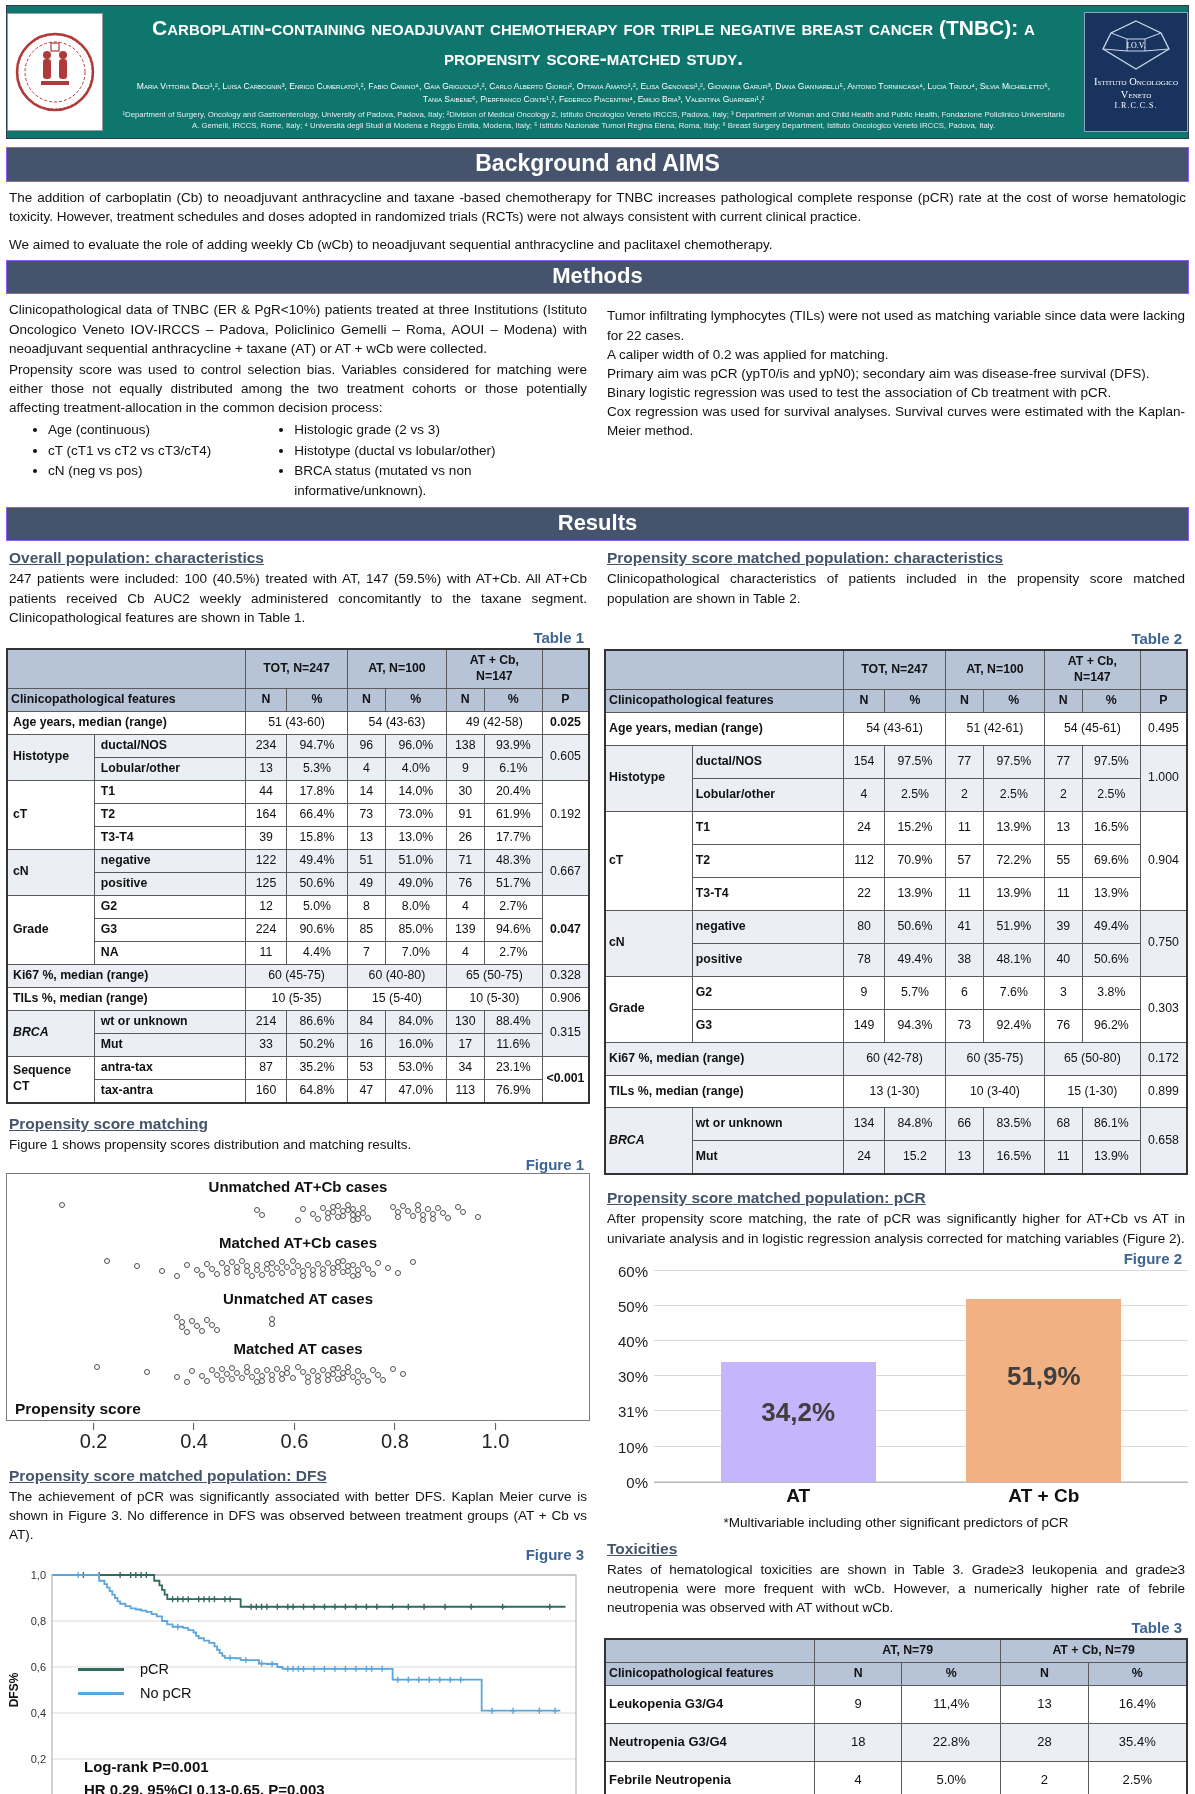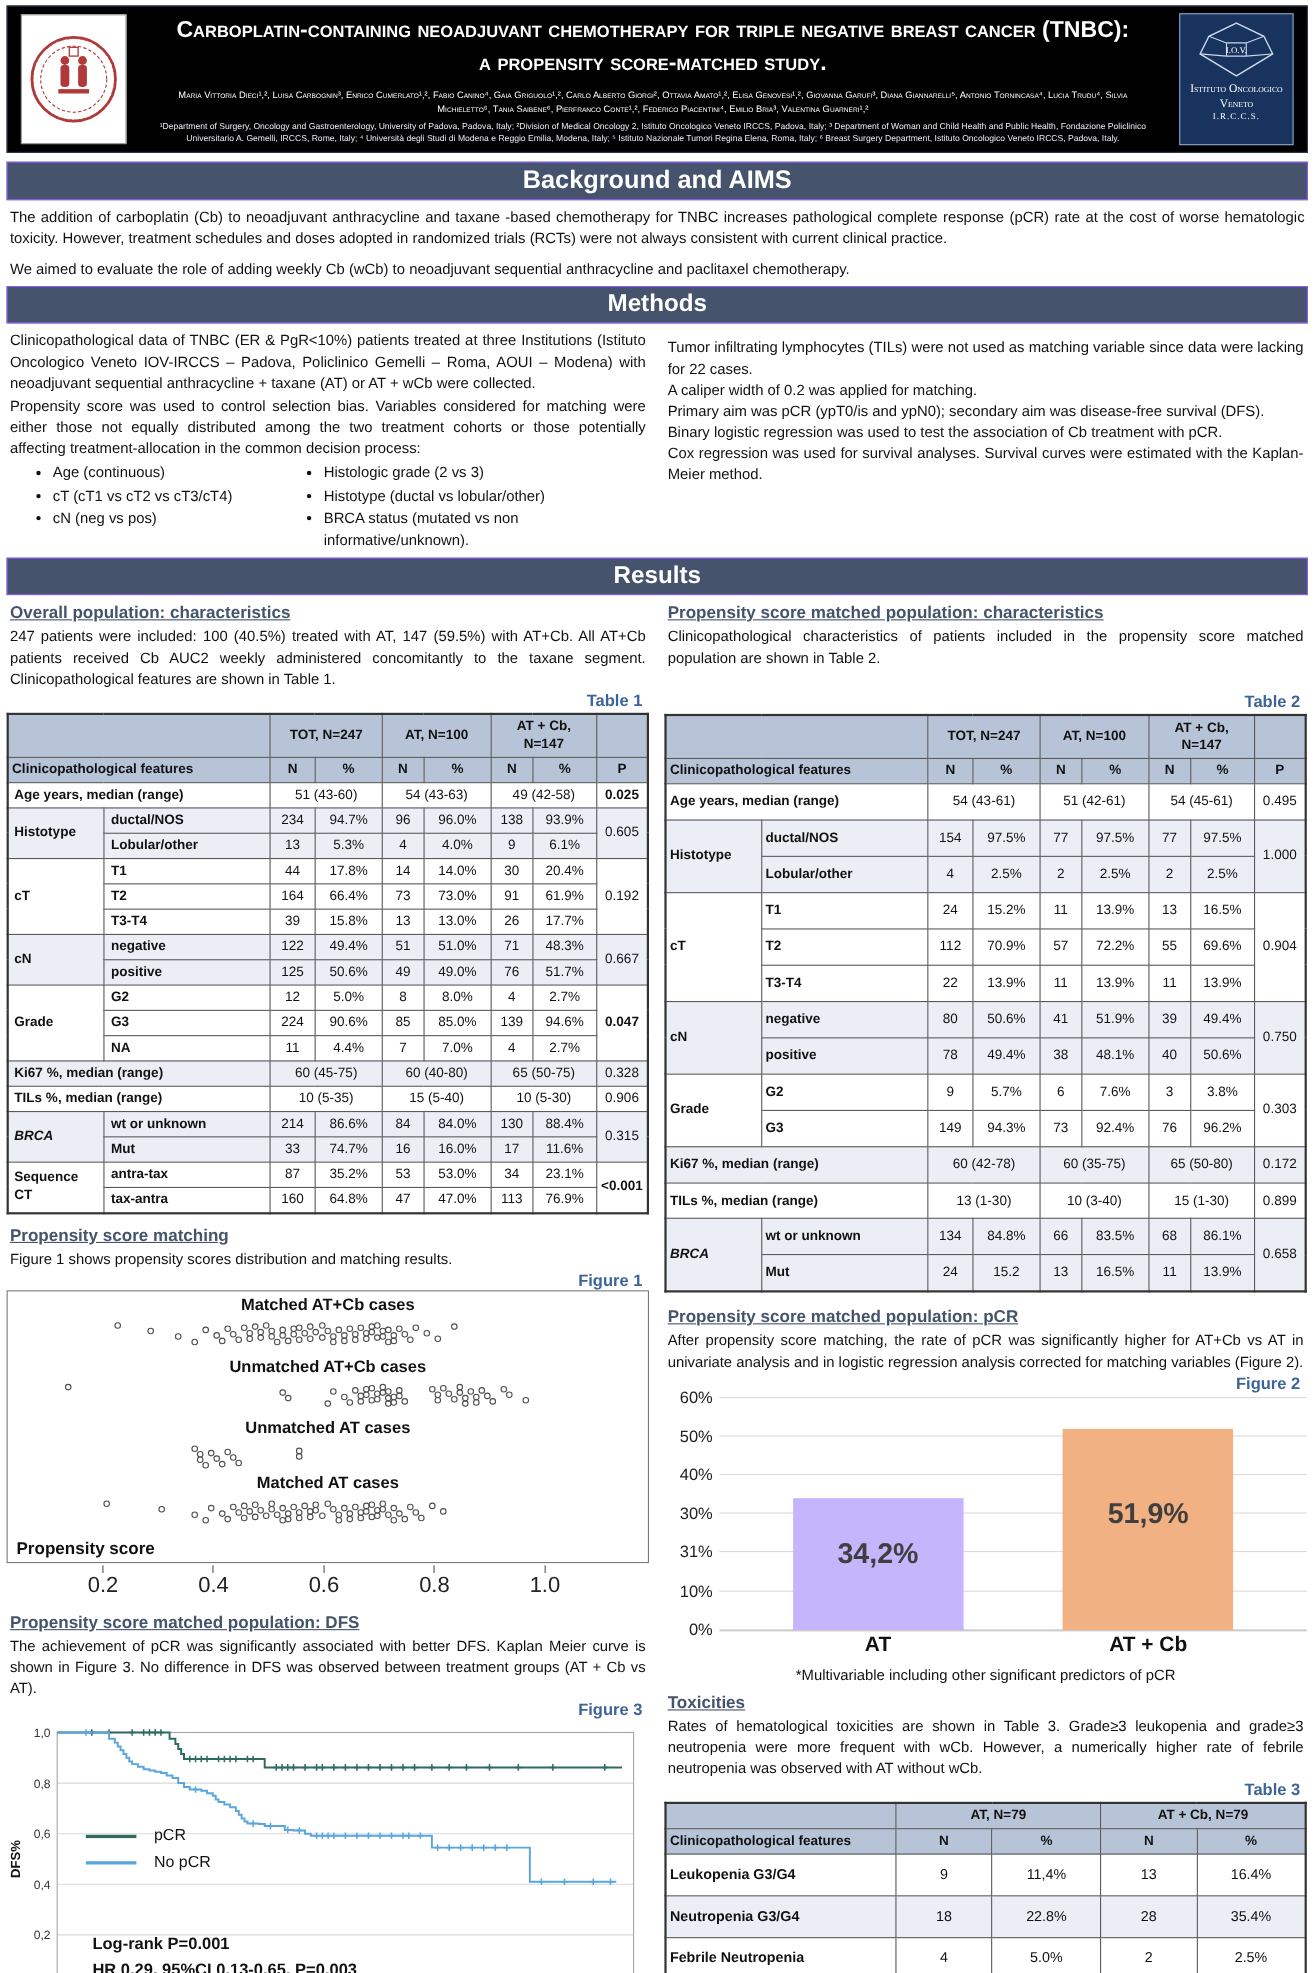--- a/index.html
+++ b/index.html
@@ -1,21 +1,21 @@
 <!DOCTYPE html>
 <html><head>
 <meta charset="utf-8">
 <style>
   *{margin:0;padding:0;box-sizing:border-box;}
   html,body{background:#ffffff;}
   body{width:1195px;font-family:"Liberation Sans",sans-serif;color:#111;}
   .page{width:1195px;padding:5px 6px 4px 6px;}
 
   
-  .hdr{background:#000000;border:1px solid #2e3a50;display:flex;align-items:center;gap:10px;padding:6px 12px;min-height:128px;}
+  .hdr{background:#0f766e;border:1px solid #2e3a50;display:flex;align-items:center;gap:10px;padding:6px 0;min-height:128px;}
   .logo-left{width:96px;height:118px;background:#fff;border:1px solid #999;display:flex;align-items:center;justify-content:center;flex-shrink:0;}
   .title-block{flex:1;text-align:center;color:#fff;}
   .main-title{font-size:21px;font-weight:bold;font-variant:small-caps;line-height:1.45;padding:0 30px;}
   .authors{font-size:8.5px;font-variant:small-caps;margin-top:7px;line-height:1.5;padding:0 14px;}
   .affil{font-size:7.8px;margin-top:3px;line-height:1.45;color:#e8ecf4;padding:0 6px;}
   .logo-right{width:104px;height:120px;background:#17335e;border:1px solid #8fa3c2;flex-shrink:0;display:flex;flex-direction:column;align-items:center;padding-top:6px;color:#fff;}
   .iov-lines{text-align:center;font-family:"Liberation Serif",serif;font-variant:small-caps;font-size:10.5px;line-height:1.25;margin-top:4px;}
   .iov-rccs{font-size:8px;letter-spacing:1px;font-family:"Liberation Serif",serif;}
 
   
@@ -319,21 +319,21 @@
               <td>86.6%</td>
               <td>84</td>
               <td>84.0%</td>
               <td>130</td>
               <td>88.4%</td>
               <td rowspan="2">0.315</td>
             </tr>
             <tr class="alt">
               <td class="sub">Mut</td>
               <td>33</td>
-              <td>74.7%</td>
+              <td>50.2%</td>
               <td>16</td>
               <td>16.0%</td>
               <td>17</td>
               <td>11.6%</td>
             </tr>
             <tr>
               <td rowspan="2" class="lab">Sequence CT</td>
               <td class="sub">antra-tax</td>
               <td>87</td>
               <td>35.2%</td>
@@ -353,20 +353,70 @@
               <td>76.9%</td>
             </tr>
           </tbody>
       </table>
 
       <div class="shead">Propensity score matching</div>
       <div class="txt" style="margin-top:1px;">Figure 1 shows propensity scores distribution and matching results.</div>
       <div class="figlab">Figure 1</div>
 
       <div class="fig1-box">
+        <div class="strip">
+            <div class="strip-label">Unmatched AT+Cb cases</div>
+            <div class="dots">
+              <div class="dot" style="left: 8.98%; top: 2px;"></div>
+              <div class="dot" style="left: 42.52%; top: 7px;"></div>
+              <div class="dot" style="left: 43.38%; top: 12px;"></div>
+              <div class="dot" style="left: 49.4%; top: 17px;"></div>
+              <div class="dot" style="left: 50.26%; top: 6px;"></div>
+              <div class="dot" style="left: 51.98%; top: 11px;"></div>
+              <div class="dot" style="left: 52.84%; top: 16px;"></div>
+              <div class="dot" style="left: 53.7%; top: 5px;"></div>
+              <div class="dot" style="left: 54.56%; top: 10px;"></div>
+              <div class="dot" style="left: 54.56%; top: 15px;"></div>
+              <div class="dot" style="left: 55.42%; top: 4px;"></div>
+              <div class="dot" style="left: 55.42%; top: 9px;"></div>
+              <div class="dot" style="left: 56.28%; top: 14px;"></div>
+              <div class="dot" style="left: 56.28%; top: 3px;"></div>
+              <div class="dot" style="left: 57.14%; top: 8px;"></div>
+              <div class="dot" style="left: 57.14%; top: 13px;"></div>
+              <div class="dot" style="left: 58%; top: 2px;"></div>
+              <div class="dot" style="left: 58%; top: 7px;"></div>
+              <div class="dot" style="left: 58.86%; top: 12px;"></div>
+              <div class="dot" style="left: 58.86%; top: 17px;"></div>
+              <div class="dot" style="left: 58.86%; top: 6px;"></div>
+              <div class="dot" style="left: 59.72%; top: 11px;"></div>
+              <div class="dot" style="left: 59.72%; top: 16px;"></div>
+              <div class="dot" style="left: 60.58%; top: 5px;"></div>
+              <div class="dot" style="left: 60.58%; top: 10px;"></div>
+              <div class="dot" style="left: 61.44%; top: 15px;"></div>
+              <div class="dot" style="left: 65.74%; top: 4px;"></div>
+              <div class="dot" style="left: 66.6%; top: 9px;"></div>
+              <div class="dot" style="left: 66.6%; top: 14px;"></div>
+              <div class="dot" style="left: 67.46%; top: 3px;"></div>
+              <div class="dot" style="left: 68.32%; top: 8px;"></div>
+              <div class="dot" style="left: 69.18%; top: 13px;"></div>
+              <div class="dot" style="left: 70.04%; top: 2px;"></div>
+              <div class="dot" style="left: 70.04%; top: 7px;"></div>
+              <div class="dot" style="left: 70.9%; top: 12px;"></div>
+              <div class="dot" style="left: 70.9%; top: 17px;"></div>
+              <div class="dot" style="left: 71.76%; top: 6px;"></div>
+              <div class="dot" style="left: 72.62%; top: 11px;"></div>
+              <div class="dot" style="left: 72.62%; top: 16px;"></div>
+              <div class="dot" style="left: 73.48%; top: 5px;"></div>
+              <div class="dot" style="left: 74.34%; top: 10px;"></div>
+              <div class="dot" style="left: 75.2%; top: 15px;"></div>
+              <div class="dot" style="left: 76.92%; top: 4px;"></div>
+              <div class="dot" style="left: 77.78%; top: 9px;"></div>
+              <div class="dot" style="left: 80.36%; top: 14px;"></div>
+            </div>
+          </div>
         <div class="strip">
             <div class="strip-label">Matched AT+Cb cases</div>
             <div class="dots">
               <div class="dot" style="left: 16.72%; top: 2px;"></div>
               <div class="dot" style="left: 21.88%; top: 7px;"></div>
               <div class="dot" style="left: 26.18%; top: 12px;"></div>
               <div class="dot" style="left: 28.76%; top: 17px;"></div>
               <div class="dot" style="left: 30.48%; top: 6px;"></div>
               <div class="dot" style="left: 32.2%; top: 11px;"></div>
               <div class="dot" style="left: 33.06%; top: 16px;"></div>
@@ -418,70 +468,20 @@
               <div class="dot" style="left: 58.86%; top: 6px;"></div>
               <div class="dot" style="left: 59.72%; top: 11px;"></div>
               <div class="dot" style="left: 59.72%; top: 16px;"></div>
               <div class="dot" style="left: 60.58%; top: 5px;"></div>
               <div class="dot" style="left: 61.44%; top: 10px;"></div>
               <div class="dot" style="left: 62.3%; top: 15px;"></div>
               <div class="dot" style="left: 63.16%; top: 4px;"></div>
               <div class="dot" style="left: 64.88%; top: 9px;"></div>
               <div class="dot" style="left: 66.6%; top: 14px;"></div>
               <div class="dot" style="left: 69.18%; top: 3px;"></div>
-            </div>
-          </div>
-        <div class="strip">
-            <div class="strip-label">Unmatched AT+Cb cases</div>
-            <div class="dots">
-              <div class="dot" style="left: 8.98%; top: 2px;"></div>
-              <div class="dot" style="left: 42.52%; top: 7px;"></div>
-              <div class="dot" style="left: 43.38%; top: 12px;"></div>
-              <div class="dot" style="left: 49.4%; top: 17px;"></div>
-              <div class="dot" style="left: 50.26%; top: 6px;"></div>
-              <div class="dot" style="left: 51.98%; top: 11px;"></div>
-              <div class="dot" style="left: 52.84%; top: 16px;"></div>
-              <div class="dot" style="left: 53.7%; top: 5px;"></div>
-              <div class="dot" style="left: 54.56%; top: 10px;"></div>
-              <div class="dot" style="left: 54.56%; top: 15px;"></div>
-              <div class="dot" style="left: 55.42%; top: 4px;"></div>
-              <div class="dot" style="left: 55.42%; top: 9px;"></div>
-              <div class="dot" style="left: 56.28%; top: 14px;"></div>
-              <div class="dot" style="left: 56.28%; top: 3px;"></div>
-              <div class="dot" style="left: 57.14%; top: 8px;"></div>
-              <div class="dot" style="left: 57.14%; top: 13px;"></div>
-              <div class="dot" style="left: 58%; top: 2px;"></div>
-              <div class="dot" style="left: 58%; top: 7px;"></div>
-              <div class="dot" style="left: 58.86%; top: 12px;"></div>
-              <div class="dot" style="left: 58.86%; top: 17px;"></div>
-              <div class="dot" style="left: 58.86%; top: 6px;"></div>
-              <div class="dot" style="left: 59.72%; top: 11px;"></div>
-              <div class="dot" style="left: 59.72%; top: 16px;"></div>
-              <div class="dot" style="left: 60.58%; top: 5px;"></div>
-              <div class="dot" style="left: 60.58%; top: 10px;"></div>
-              <div class="dot" style="left: 61.44%; top: 15px;"></div>
-              <div class="dot" style="left: 65.74%; top: 4px;"></div>
-              <div class="dot" style="left: 66.6%; top: 9px;"></div>
-              <div class="dot" style="left: 66.6%; top: 14px;"></div>
-              <div class="dot" style="left: 67.46%; top: 3px;"></div>
-              <div class="dot" style="left: 68.32%; top: 8px;"></div>
-              <div class="dot" style="left: 69.18%; top: 13px;"></div>
-              <div class="dot" style="left: 70.04%; top: 2px;"></div>
-              <div class="dot" style="left: 70.04%; top: 7px;"></div>
-              <div class="dot" style="left: 70.9%; top: 12px;"></div>
-              <div class="dot" style="left: 70.9%; top: 17px;"></div>
-              <div class="dot" style="left: 71.76%; top: 6px;"></div>
-              <div class="dot" style="left: 72.62%; top: 11px;"></div>
-              <div class="dot" style="left: 72.62%; top: 16px;"></div>
-              <div class="dot" style="left: 73.48%; top: 5px;"></div>
-              <div class="dot" style="left: 74.34%; top: 10px;"></div>
-              <div class="dot" style="left: 75.2%; top: 15px;"></div>
-              <div class="dot" style="left: 76.92%; top: 4px;"></div>
-              <div class="dot" style="left: 77.78%; top: 9px;"></div>
-              <div class="dot" style="left: 80.36%; top: 14px;"></div>
             </div>
           </div>
         <div class="strip last">
             <div class="strip-label">Unmatched AT cases</div>
             <div class="dots">
               <div class="dot" style="left: 28.76%; top: 2px;"></div>
               <div class="dot" style="left: 29.62%; top: 7px;"></div>
               <div class="dot" style="left: 29.62%; top: 12px;"></div>
               <div class="dot" style="left: 30.48%; top: 17px;"></div>
               <div class="dot" style="left: 31.34%; top: 6px;"></div>

